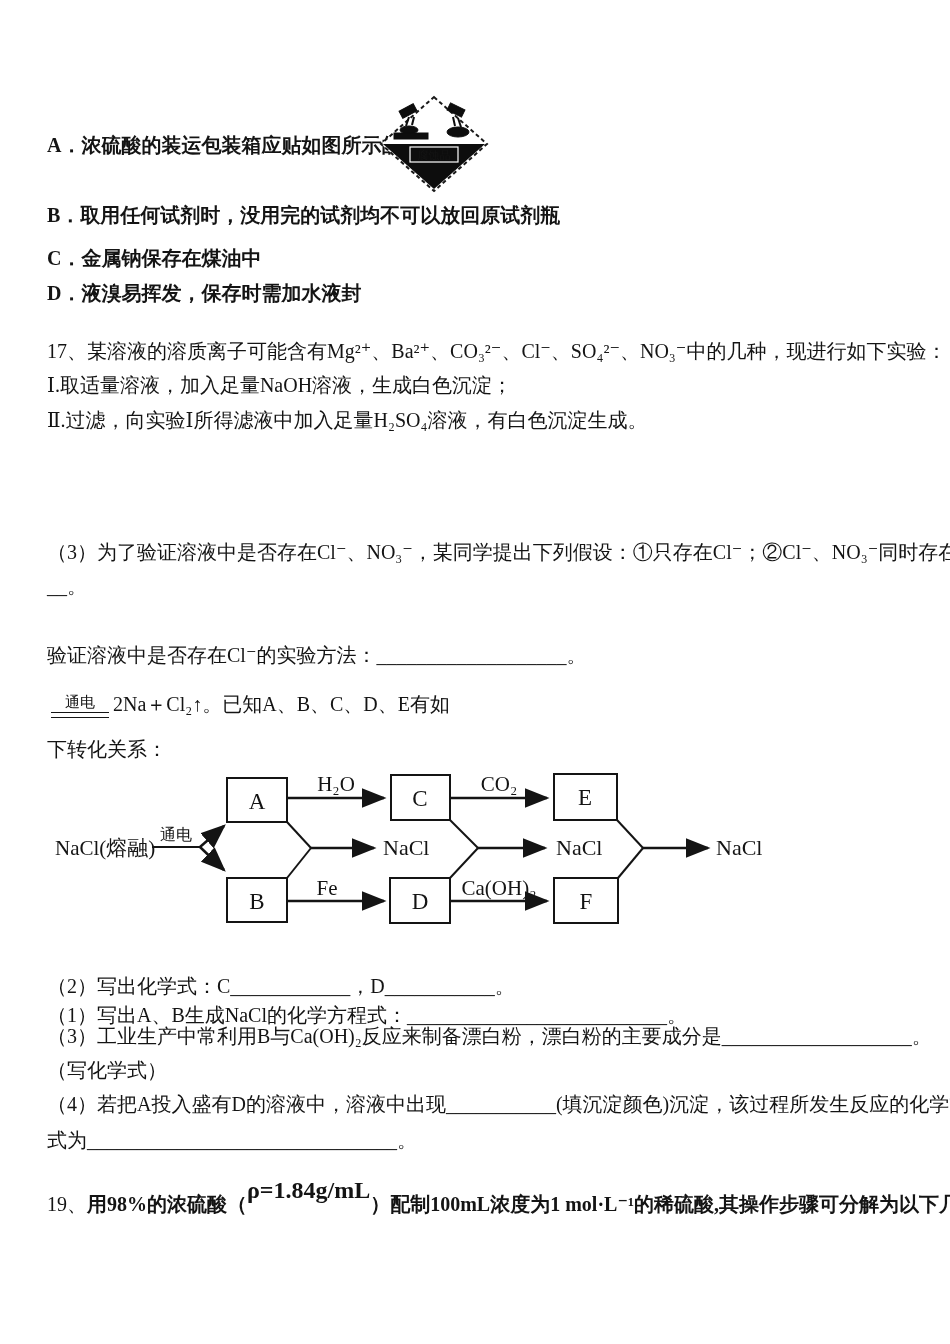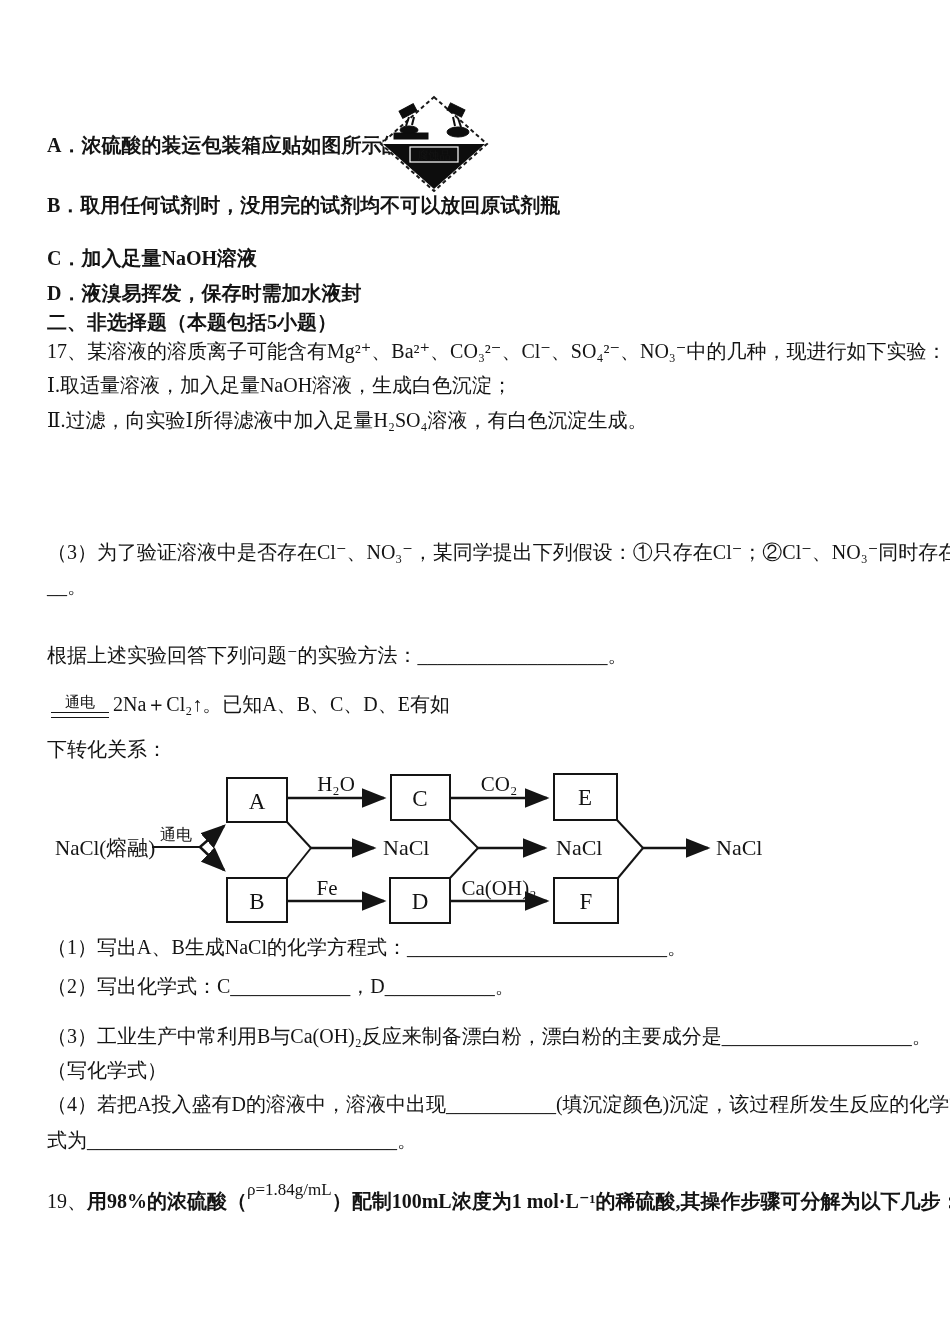--- a/index.html
+++ b/index.html
@@ -3,21 +3,21 @@
 <meta charset="utf-8">
 <style>
   html,body { margin:0; padding:0; background:#ffffff; }
   .page {
     position:relative; width:950px; height:1344px; background:#ffffff;
     font-family:"Liberation Serif","DejaVu Serif",serif;
     color:#141414; overflow:hidden;
   }
   .ln { position:absolute; left:47px; font-size:20px; line-height:26px; white-space:nowrap; }
   .b  { font-weight:bold; }
-  .sup-rho { font-size:17px; vertical-align:13px; font-weight:normal; }
+  .sup-rho { font-size:24px; vertical-align:13px; font-weight:bold; }
   .cond { display:inline-block; vertical-align:4px; margin:0 4px; text-align:center; }
   .cond .t  { display:block; font-size:15px; line-height:15px; margin-bottom:2px; }
   .cond .dl { display:block; height:4px; border-top:1.5px solid #141414; border-bottom:1.5px solid #141414; min-width:58px; }
   svg text { font-family:"Liberation Serif","DejaVu Serif",serif; fill:#141414; }
   .diag  { position:absolute; left:40px; top:758px; }
   .hz    { position:absolute; left:376px; top:94px; }
 </style>
 </head>
 <body>
 
@@ -41,32 +41,31 @@
         <line x1="82" y1="24" x2="85" y2="33" stroke-width="2"></line>
         <ellipse cx="33" cy="36" rx="9" ry="4"></ellipse>
         <rect x="18" y="39" width="34" height="6"></rect>
         <ellipse cx="82" cy="38" rx="11" ry="5"></ellipse>
       </g>
       <rect x="34" y="53" width="48" height="15" fill="#0d0d0d" stroke="#ffffff" stroke-width="1.2"></rect>
       <text x="58" y="65" text-anchor="middle" font-size="11" fill="#ffffff">腐蚀品</text>
     </g>
   </svg>
 
-  <div class="ln b" style="top:192px">B．取用任何试剂时，没用完的试剂均不可以放回原试剂瓶</div>
-  <div class="ln b" style="top:245px">C．加入足量NaOH溶液</div>
+  <div class="ln b" style="top:202px">B．取用任何试剂时，没用完的试剂均不可以放回原试剂瓶</div>
+  <div class="ln b" style="top:245px">C．金属钠保存在煤油中</div>
   <div class="ln b" style="top:280px">D．液溴易挥发，保存时需加水液封</div>
 
-  <div class="ln b" style="top:309px">二、非选择题（本题包括5小题）</div>
 
   <div class="ln" style="top:338px">17、某溶液的溶质离子可能含有Mg²⁺、Ba²⁺、CO₃²⁻、Cl⁻、SO₄²⁻、NO₃⁻中的几种，现进行如下实验：</div>
   <div class="ln" style="top:372px">Ⅰ.取适量溶液，加入足量NaOH溶液，生成白色沉淀；</div>
   <div class="ln" style="top:407px">Ⅱ.过滤，向实验Ⅰ所得滤液中加入足量H₂SO₄溶液，有白色沉淀生成。</div>
   <div class="ln" style="top:539px">（3）为了验证溶液中是否存在Cl⁻、NO₃⁻，某同学提出下列假设：①只存在Cl⁻；②Cl⁻、NO₃⁻同时存在；③________</div>
   <div class="ln" style="top:573px">__。</div>
-  <div class="ln" style="top:642px">根据上述实验回答下列问题⁻的实验方法：___________________。</div>
+  <div class="ln" style="top:642px">验证溶液中是否存在Cl⁻的实验方法：___________________。</div>
 
   <div class="ln" style="top:691px">
     <span class="cond"><span class="t">通电</span><span class="dl"></span></span><span>2Na＋Cl₂↑。已知A、B、C、D、E有如</span>
   </div>
   <div class="ln" style="top:736px">下转化关系：</div>
 
   <svg class="diag" width="790" height="182" viewBox="0 0 790 182">
     <defs>
       <marker id="arr" markerWidth="10" markerHeight="8" refX="9" refY="4" orient="auto">
         <path d="M0,0 L10,4 L0,8 z" fill="#141414"></path>
@@ -115,21 +114,21 @@
     <line x1="410" y1="120" x2="438" y2="90" stroke="#141414" stroke-width="2"></line>
     <line x1="438" y1="90" x2="505" y2="90" stroke="#141414" stroke-width="2.5" marker-end="url(#arr)"></line>
     <text x="516" y="97" font-size="22">NaCl</text>
 
     <line x1="577" y1="62" x2="603" y2="90" stroke="#141414" stroke-width="2"></line>
     <line x1="578" y1="120" x2="603" y2="90" stroke="#141414" stroke-width="2"></line>
     <line x1="603" y1="90" x2="668" y2="90" stroke="#141414" stroke-width="2.5" marker-end="url(#arr)"></line>
     <text x="676" y="97" font-size="22">NaCl</text>
   </svg>
 
-  <div class="ln" style="top:934px">（1）写出A、B生成NaCl的化学方程式：__________________________。</div>
+  <div class="ln" style="top:1002px">（1）写出A、B生成NaCl的化学方程式：__________________________。</div>
   <div class="ln" style="top:973px">（2）写出化学式：C____________，D___________。</div>
   <div class="ln" style="top:1023px">（3）工业生产中常利用B与Ca(OH)₂反应来制备漂白粉，漂白粉的主要成分是___________________。</div>
   <div class="ln" style="top:1057px">（写化学式）</div>
   <div class="ln" style="top:1091px">（4）若把A投入盛有D的溶液中，溶液中出现___________(填沉淀颜色)沉淀，该过程所发生反应的化学方程</div>
   <div class="ln" style="top:1127px">式为_______________________________。</div>
 
   <div class="ln" style="top:1177px">
     <span>19、</span><span class="b">用98%的浓硫酸（</span><span class="sup-rho">ρ=1.84g/mL</span><span class="b">）配制100mL浓度为1 mol·L⁻¹的稀硫酸,其操作步骤可分解为以下几步：</span>
   </div>
 

